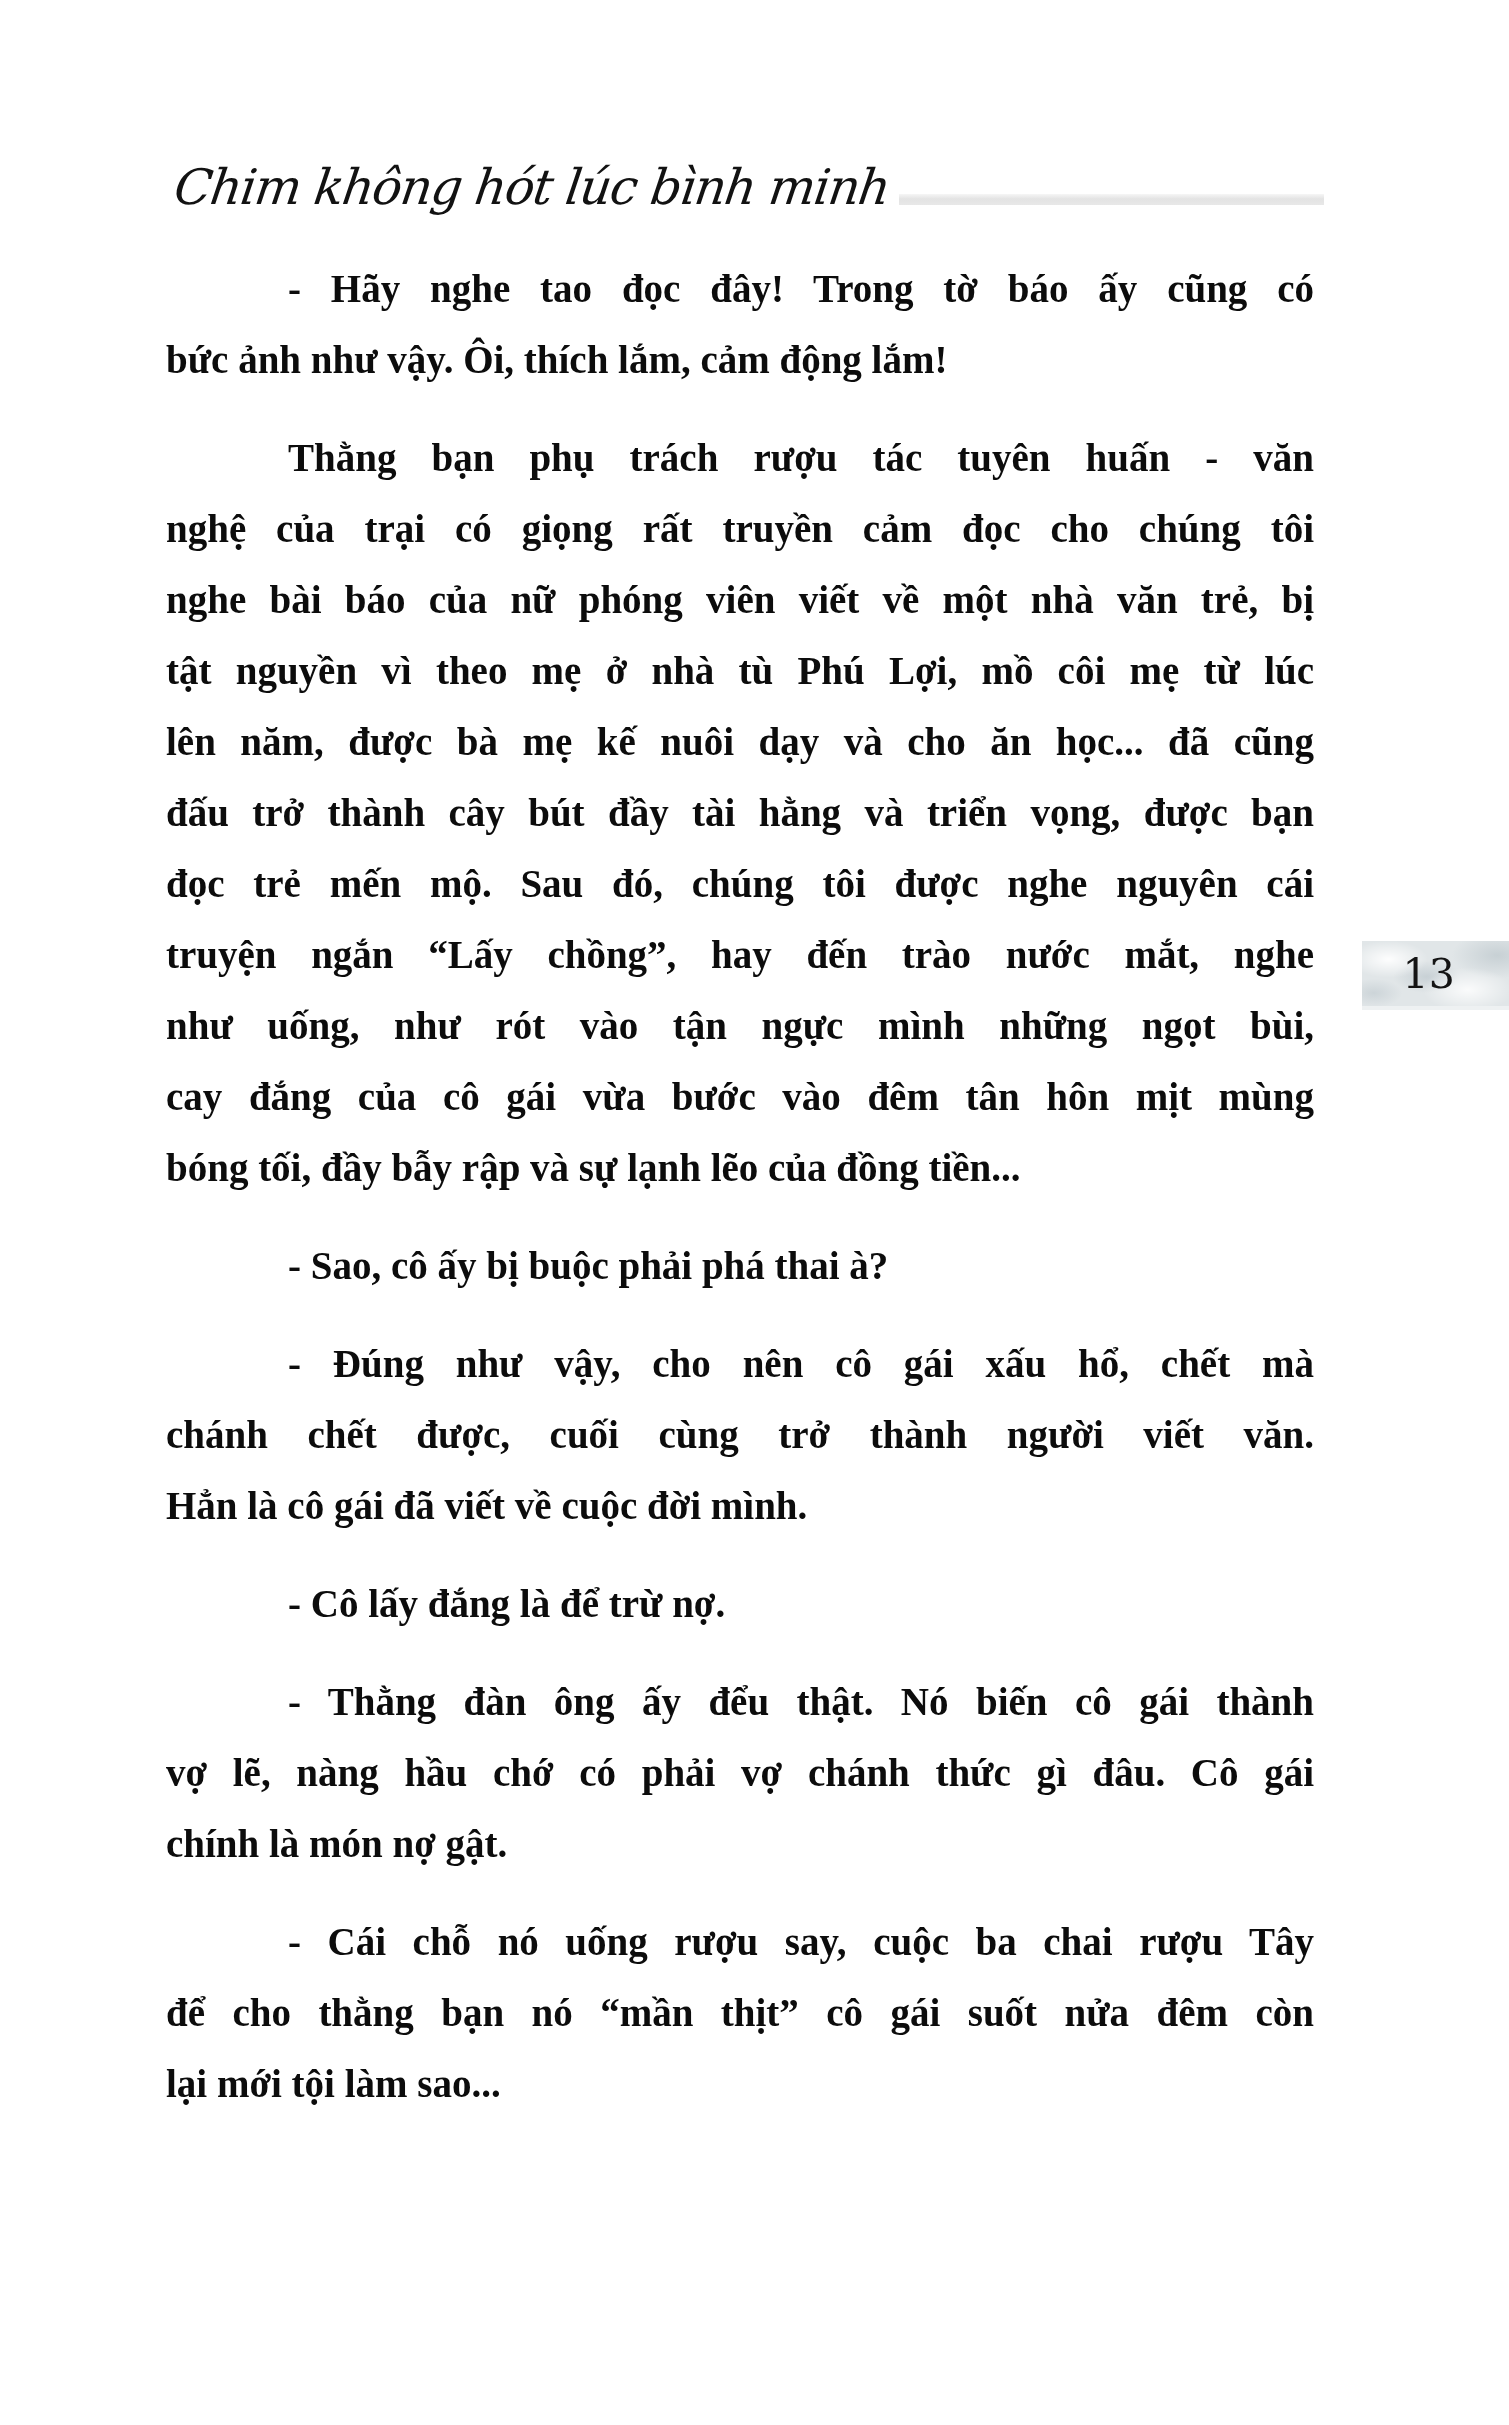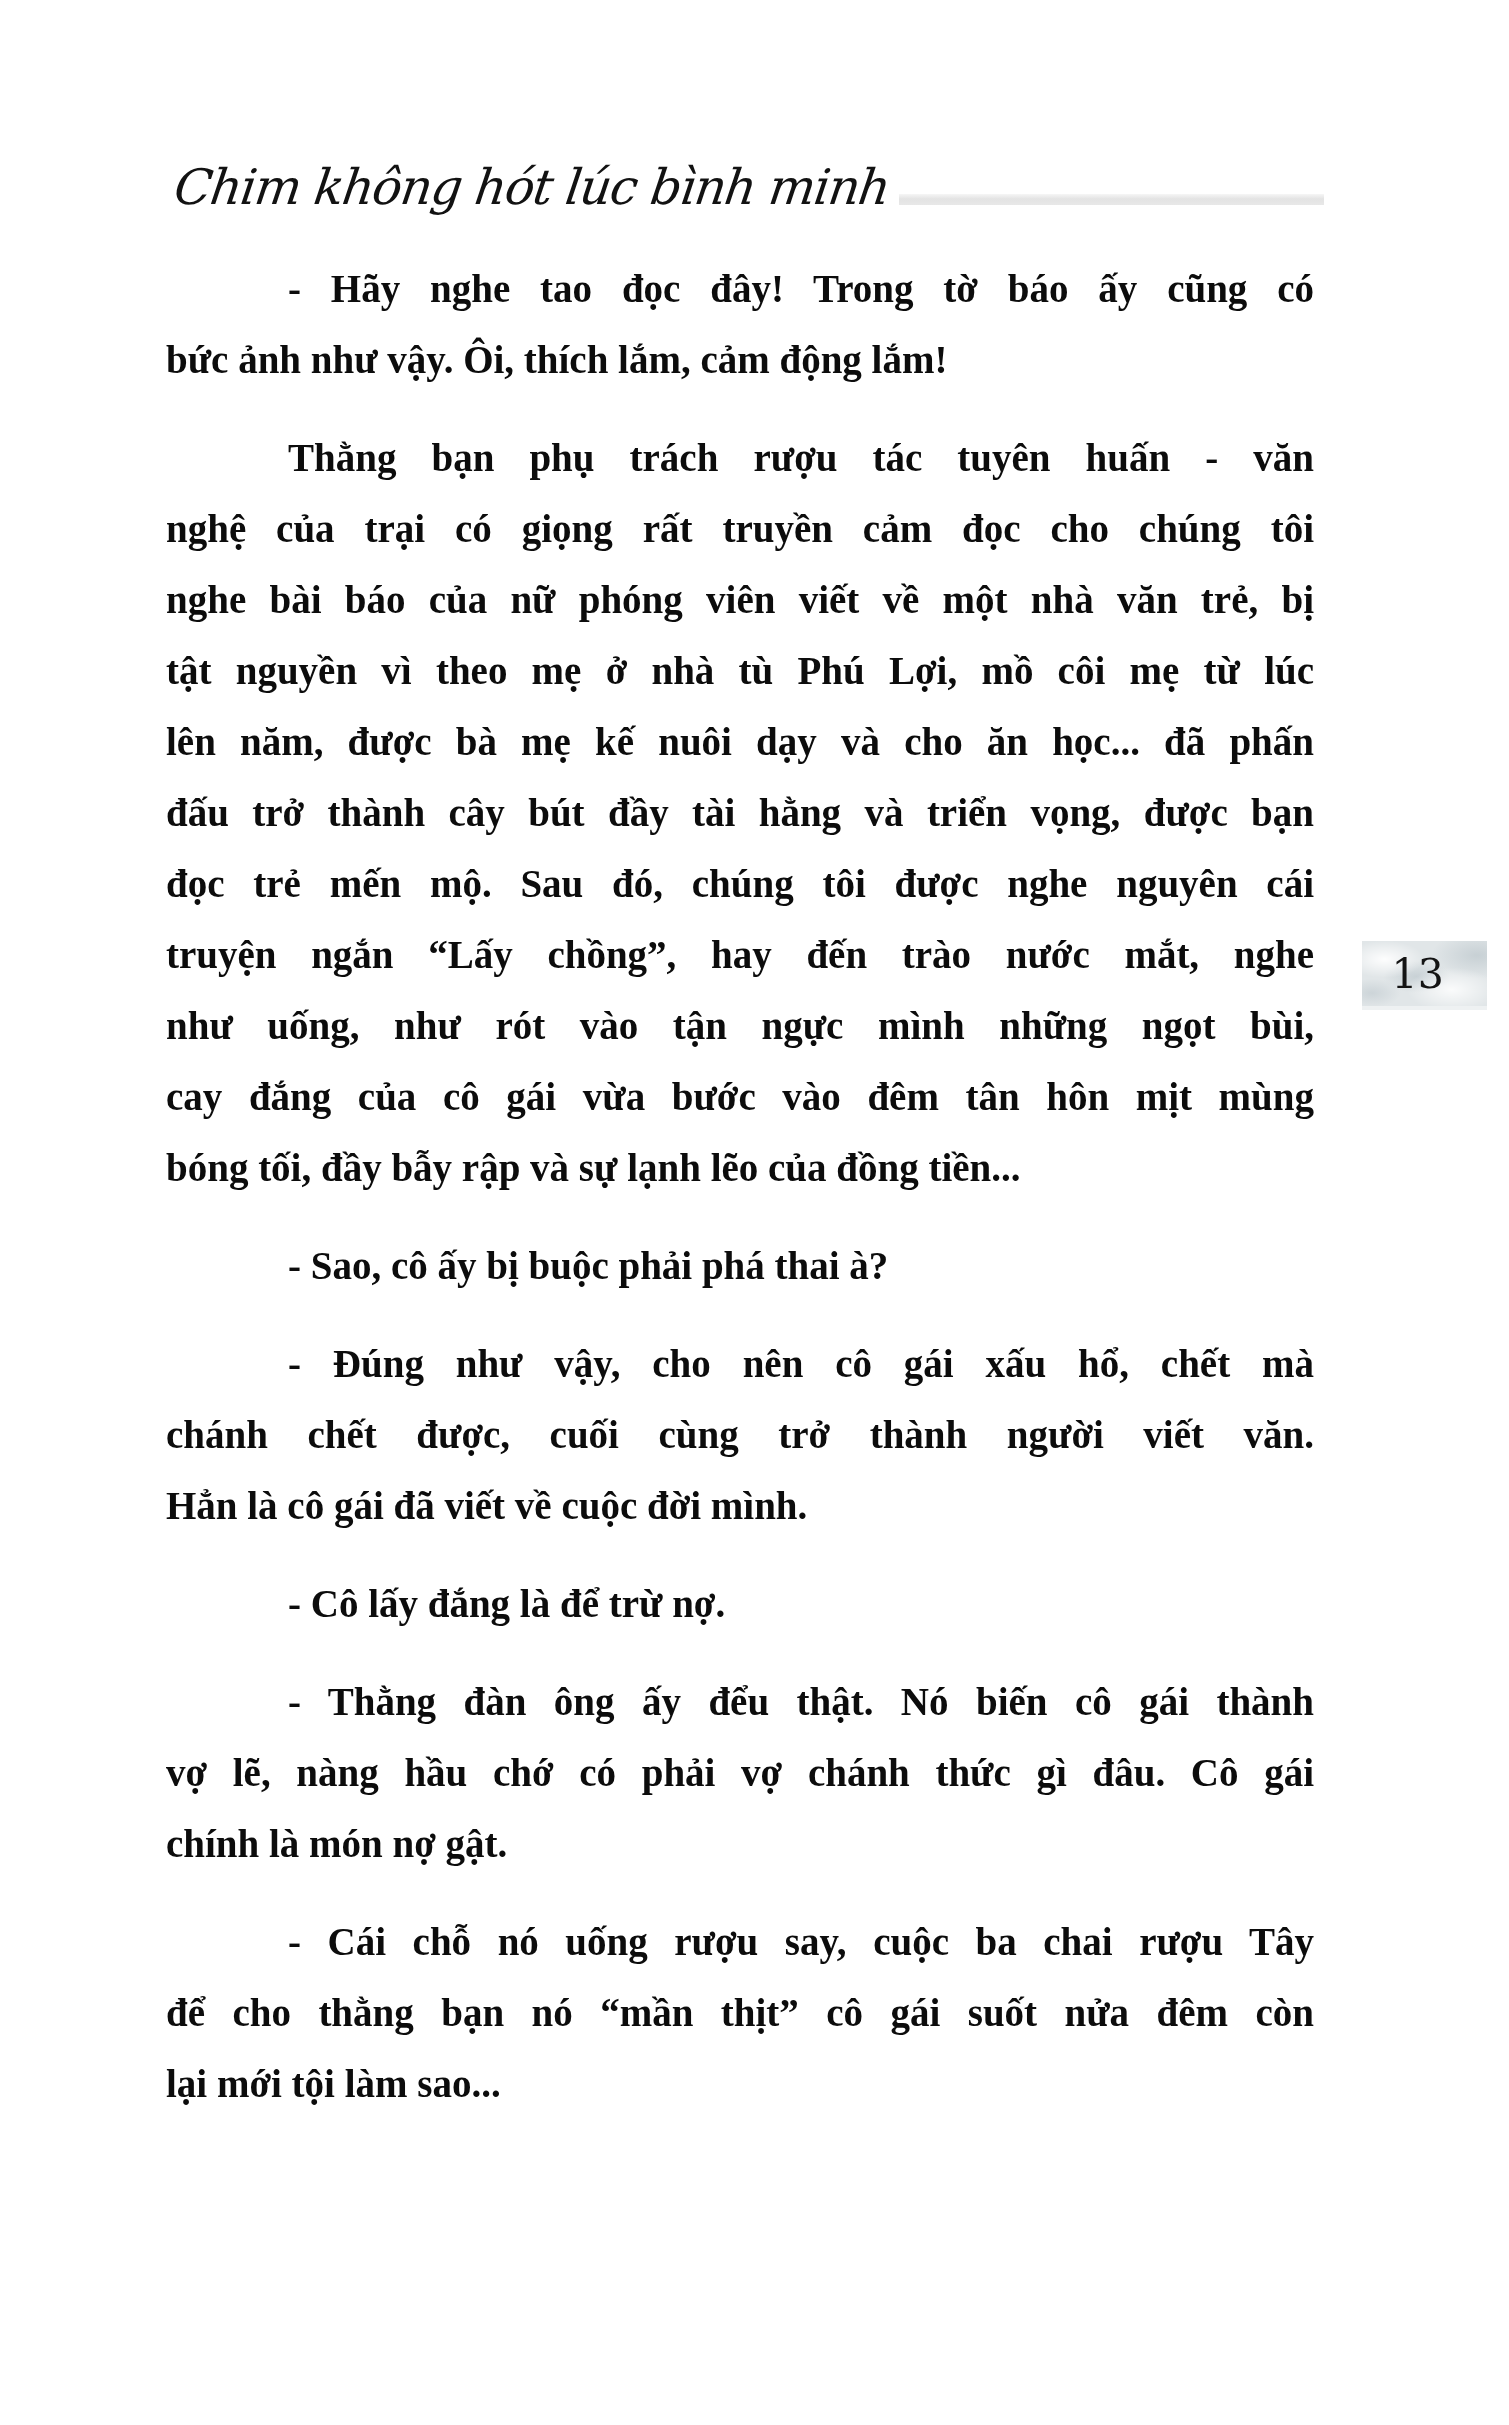--- a/index.html
+++ b/index.html
@@ -54,21 +54,21 @@
   .para { margin: 0 0 27px 0; font-weight: bold; }
   .line { text-align: justify; }
   .line.just { text-align-last: justify; }
   .line.indent { text-indent: 122px; }
 
   
   .page-number-tab {
     position: absolute;
     left: 1362px;
     top: 941px;
-    width: 125px;
+    width: 147px;
     height: 65px;
     display: flex;
     align-items: center;
     justify-content: center;
     background-color: #e1e6e8;
     background-image:
       radial-gradient(ellipse 61px 28.5px at 18% 28%, rgba(255,255,255,0.95), rgba(255,255,255,0) 65%),
       radial-gradient(ellipse 75px 37px at 72% 75%, rgba(255,255,255,0.85), rgba(255,255,255,0) 60%),
       radial-gradient(ellipse 48px 23px at 44% 55%, rgba(186,197,203,0.65), rgba(186,197,203,0) 70%),
       radial-gradient(ellipse 65px 33px at 92% 22%, rgba(178,190,196,0.55), rgba(178,190,196,0) 70%),
@@ -93,21 +93,21 @@
 <main class="page-body">
     <div class="para">
       <div class="line just indent">- Hãy nghe tao đọc đây! Trong tờ báo ấy cũng có</div>
       <div class="line">bức ảnh như vậy. Ôi, thích lắm, cảm động lắm!</div>
     </div>
     <div class="para">
       <div class="line just indent">Thằng bạn phụ trách rượu tác tuyên huấn - văn</div>
       <div class="line just">nghệ của trại có giọng rất truyền cảm đọc cho chúng tôi</div>
       <div class="line just">nghe bài báo của nữ phóng viên viết về một nhà văn trẻ, bị</div>
       <div class="line just">tật nguyền vì theo mẹ ở nhà tù Phú Lợi, mồ côi mẹ từ lúc</div>
-      <div class="line just">lên năm, được bà mẹ kế nuôi dạy và cho ăn học... đã phấn</div>
+      <div class="line just">lên năm, được bà mẹ kế nuôi dạy và cho ăn học... đã cũng</div>
       <div class="line just">đấu trở thành cây bút đầy tài hằng và triển vọng, được bạn</div>
       <div class="line just">đọc trẻ mến mộ. Sau đó, chúng tôi được nghe nguyên cái</div>
       <div class="line just">truyện ngắn “Lấy chồng”, hay đến trào nước mắt, nghe</div>
       <div class="line just">như uống, như rót vào tận ngực mình những ngọt bùi,</div>
       <div class="line just">cay đắng của cô gái vừa bước vào đêm tân hôn mịt mùng</div>
       <div class="line">bóng tối, đầy bẫy rập và sự lạnh lẽo của đồng tiền...</div>
     </div>
     <div class="para">
       <div class="line indent">- Sao, cô ấy bị buộc phải phá thai à?</div>
     </div>

